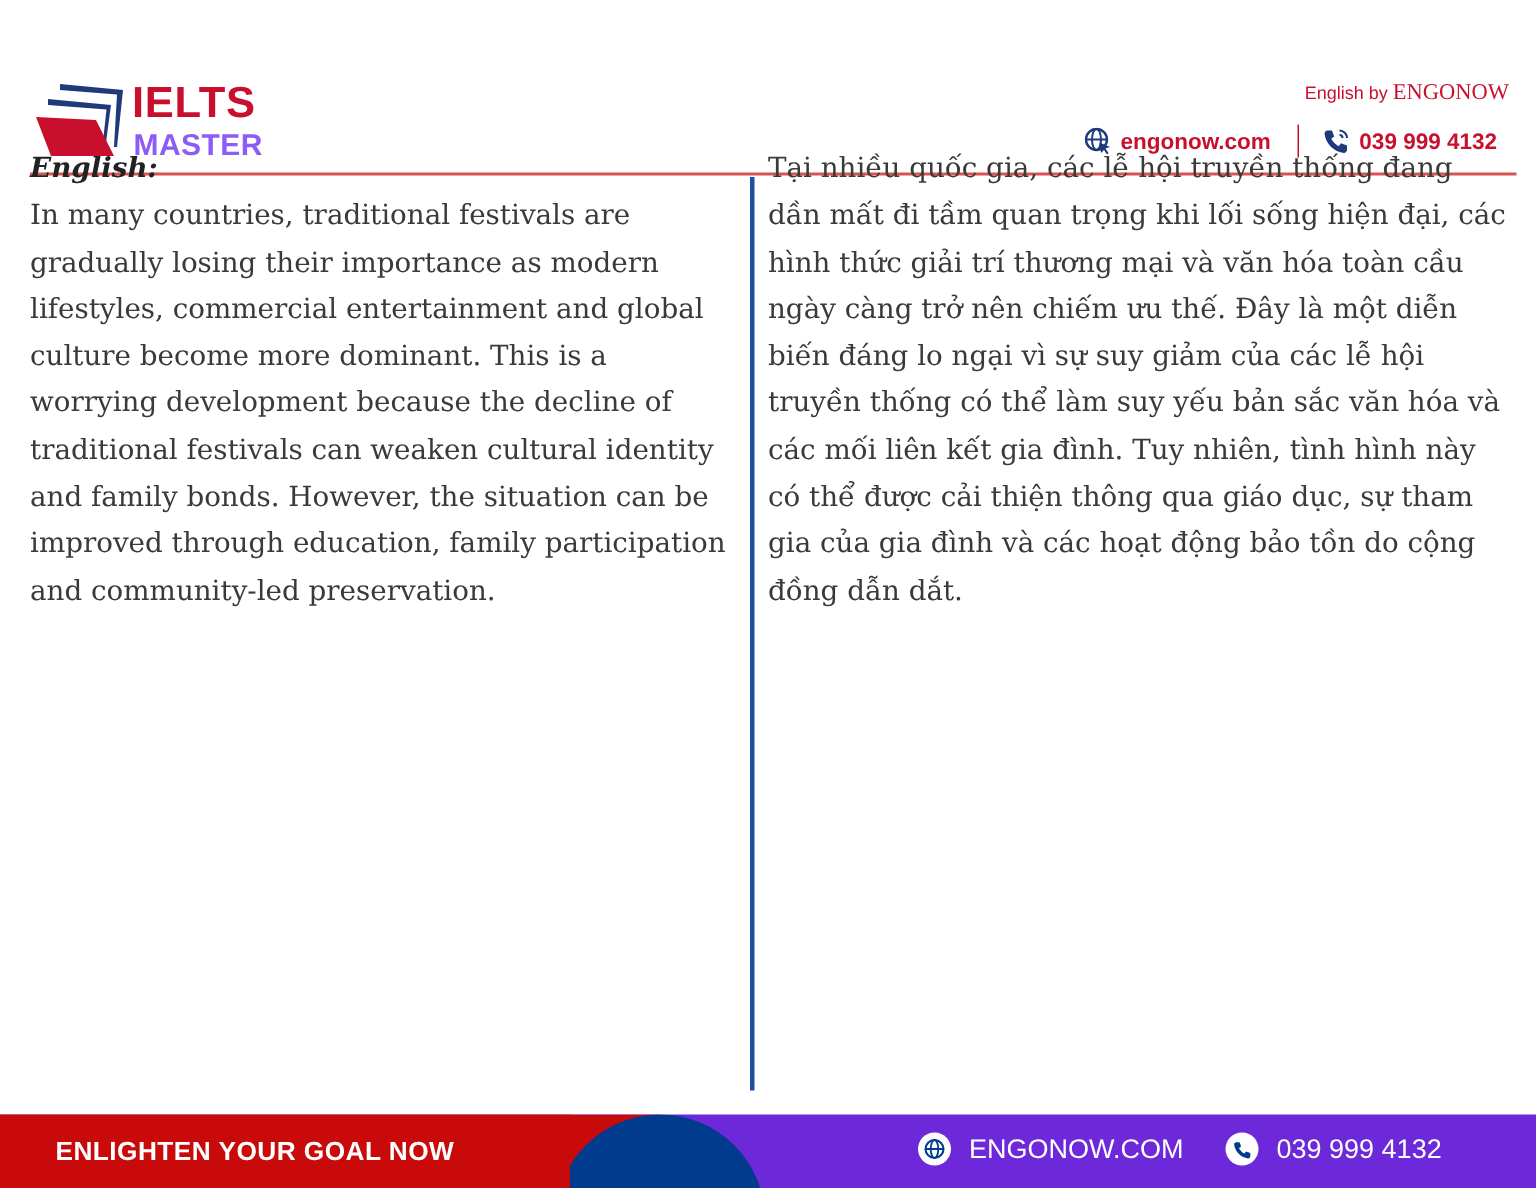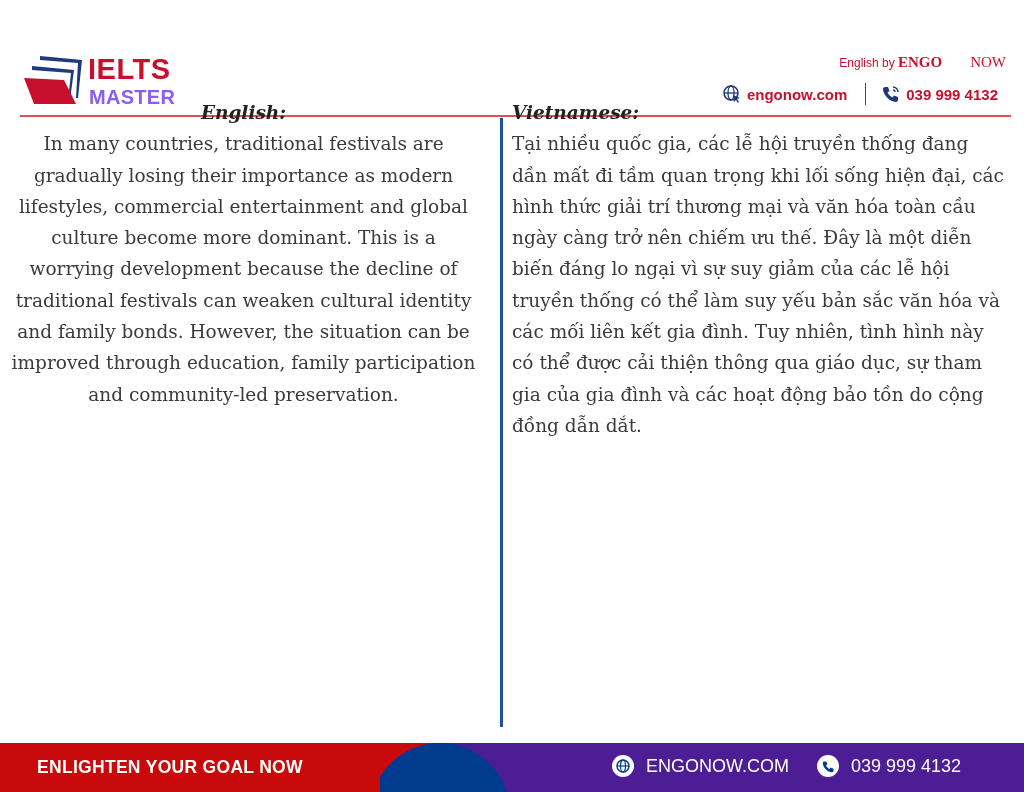--- a/index.html
+++ b/index.html
@@ -6,35 +6,35 @@
   html, body { width: 1024px; height: 792px; background: #ffffff; overflow: hidden; }
   body { position: relative; font-family: "DejaVu Serif", serif; color: #333333; }
 
   .header { position: absolute; left: 0; top: 0; width: 1024px; height: 78px; margin-top: 38px; }
   .logo { position: absolute; left: 20px; top: 14px; width: 160px; height: 56px; }
   .logo svg { position: absolute; left: 0; top: 2px; }
   .logo-ielts { position: absolute; left: 68px; top: 2px; font-family: "Liberation Sans", sans-serif; font-weight: bold; font-size: 29px; color: #c8102e; letter-spacing: 0.5px; line-height: 30px; }
   .logo-master { position: absolute; left: 69px; top: 34px; font-family: "Liberation Sans", sans-serif; font-weight: bold; font-size: 20px; color: #8b5cf6; letter-spacing: 0.3px; line-height: 22px; }
 
   .powered { position: absolute; right: 18px; top: 16px; font-family: "Liberation Sans", sans-serif; font-size: 12px; color: #c8102e; }
-  .powered .brand { font-family: "Liberation Serif", serif; font-weight: bold; font-size: 15px; color: #c8102e; }
-  .powered .brand-now { font-family: "Liberation Serif", serif; font-size: 15px; color: #c8102e; padding-left: 28px; }
+  .powered .brand { font-family: "Liberation Serif", serif; font-weight: normal; font-size: 15px; color: #c8102e; }
+  .powered .brand-now { font-family: "Liberation Serif", serif; font-size: 15px; color: #c8102e; }
 
   .contact-row { position: absolute; right: 26px; top: 45px; display: flex; align-items: center; font-family: "Liberation Sans", sans-serif; font-weight: bold; font-size: 15px; color: #c8102e; }
   .contact-row .item { display: flex; align-items: center; gap: 6px; }
   .contact-row .sep { width: 1px; height: 22px; background: #c8102e; margin: 0 16px 0 18px; }
   .header-line { position: absolute; left: 20px; top: 77px; width: 991px; height: 2px; background: #d9534f; }
 
   .col { position: absolute; top: 97px; font-size: 18.5px; line-height: 31.3px; color: #3a3a3a; }
-  .col-en { left: 6px; width: 475px; text-align: center; }
+  .col-en { left: 20px; width: 475px; }
   .col-vi { left: 512px; width: 492px; }
   .col .label { font-style: italic; font-weight: bold; color: #222; display: block; }
   .divider { position: absolute; left: 500px; top: 118px; width: 3px; height: 609px; background: #1e4fa0; }
 
-  .footer { position: absolute; left: 0; top: 743px; width: 1024px; height: 49px; background: #4c1d95; overflow: hidden; }
+  .footer { position: absolute; left: 0; top: 743px; width: 1024px; height: 49px; background: #6d28d9; overflow: hidden; }
   .footer-red { position: absolute; left: 0; top: 0; width: 440px; height: 49px; background: #c90a0a; }
   .footer-curve { position: absolute; left: 370px; top: 0; width: 140px; height: 140px; border-radius: 50%; background: #003b8e; }
   .footer-red-cap { position: absolute; left: 0; top: 0; width: 380px; height: 49px; background: #c90a0a; }
   .footer-slogan { position: absolute; left: 37px; top: 14px; font-family: "Liberation Sans", sans-serif; font-weight: bold; font-size: 17.5px; color: #ffffff; letter-spacing: 0.3px; }
   .footer-contacts { position: absolute; left: 612px; top: 12px; display: flex; align-items: center; font-family: "Liberation Sans", sans-serif; font-size: 18px; color: #ffffff; }
   .footer-contacts .fitem { display: flex; align-items: center; gap: 12px; }
   .footer-contacts .fitem + .fitem { margin-left: 28px; }
   .fcircle { width: 22px; height: 22px; border-radius: 50%; background: #ffffff; display: flex; align-items: center; justify-content: center; }
 </style>
 </head>
@@ -79,21 +79,20 @@
 </div>
 
 <div class="col col-en">
   <span class="label">English:</span>
   <span>In many countries, traditional festivals are gradually losing their importance as modern lifestyles, commercial entertainment and global culture become more dominant. This is a worrying development because the decline of traditional festivals can weaken cultural identity and family bonds. However, the situation can be improved through education, family participation and community-led preservation.</span>
 </div>
 
 <div class="divider"></div>
 
 <div class="col col-vi">
-  <span class="label">Vietnamese:</span>
   <span>Tại nhiều quốc gia, các lễ hội truyền thống đang dần mất đi tầm quan trọng khi lối sống hiện đại, các hình thức giải trí thương mại và văn hóa toàn cầu ngày càng trở nên chiếm ưu thế. Đây là một diễn biến đáng lo ngại vì sự suy giảm của các lễ hội truyền thống có thể làm suy yếu bản sắc văn hóa và các mối liên kết gia đình. Tuy nhiên, tình hình này có thể được cải thiện thông qua giáo dục, sự tham gia của gia đình và các hoạt động bảo tồn do cộng đồng dẫn dắt.</span>
 </div>
 
 <div class="footer">
   <div class="footer-red"></div>
   <div class="footer-curve"></div>
   <div class="footer-red-cap"></div>
   <span class="footer-slogan">ENLIGHTEN YOUR GOAL NOW</span>
   <div class="footer-contacts">
     <div class="fitem">

